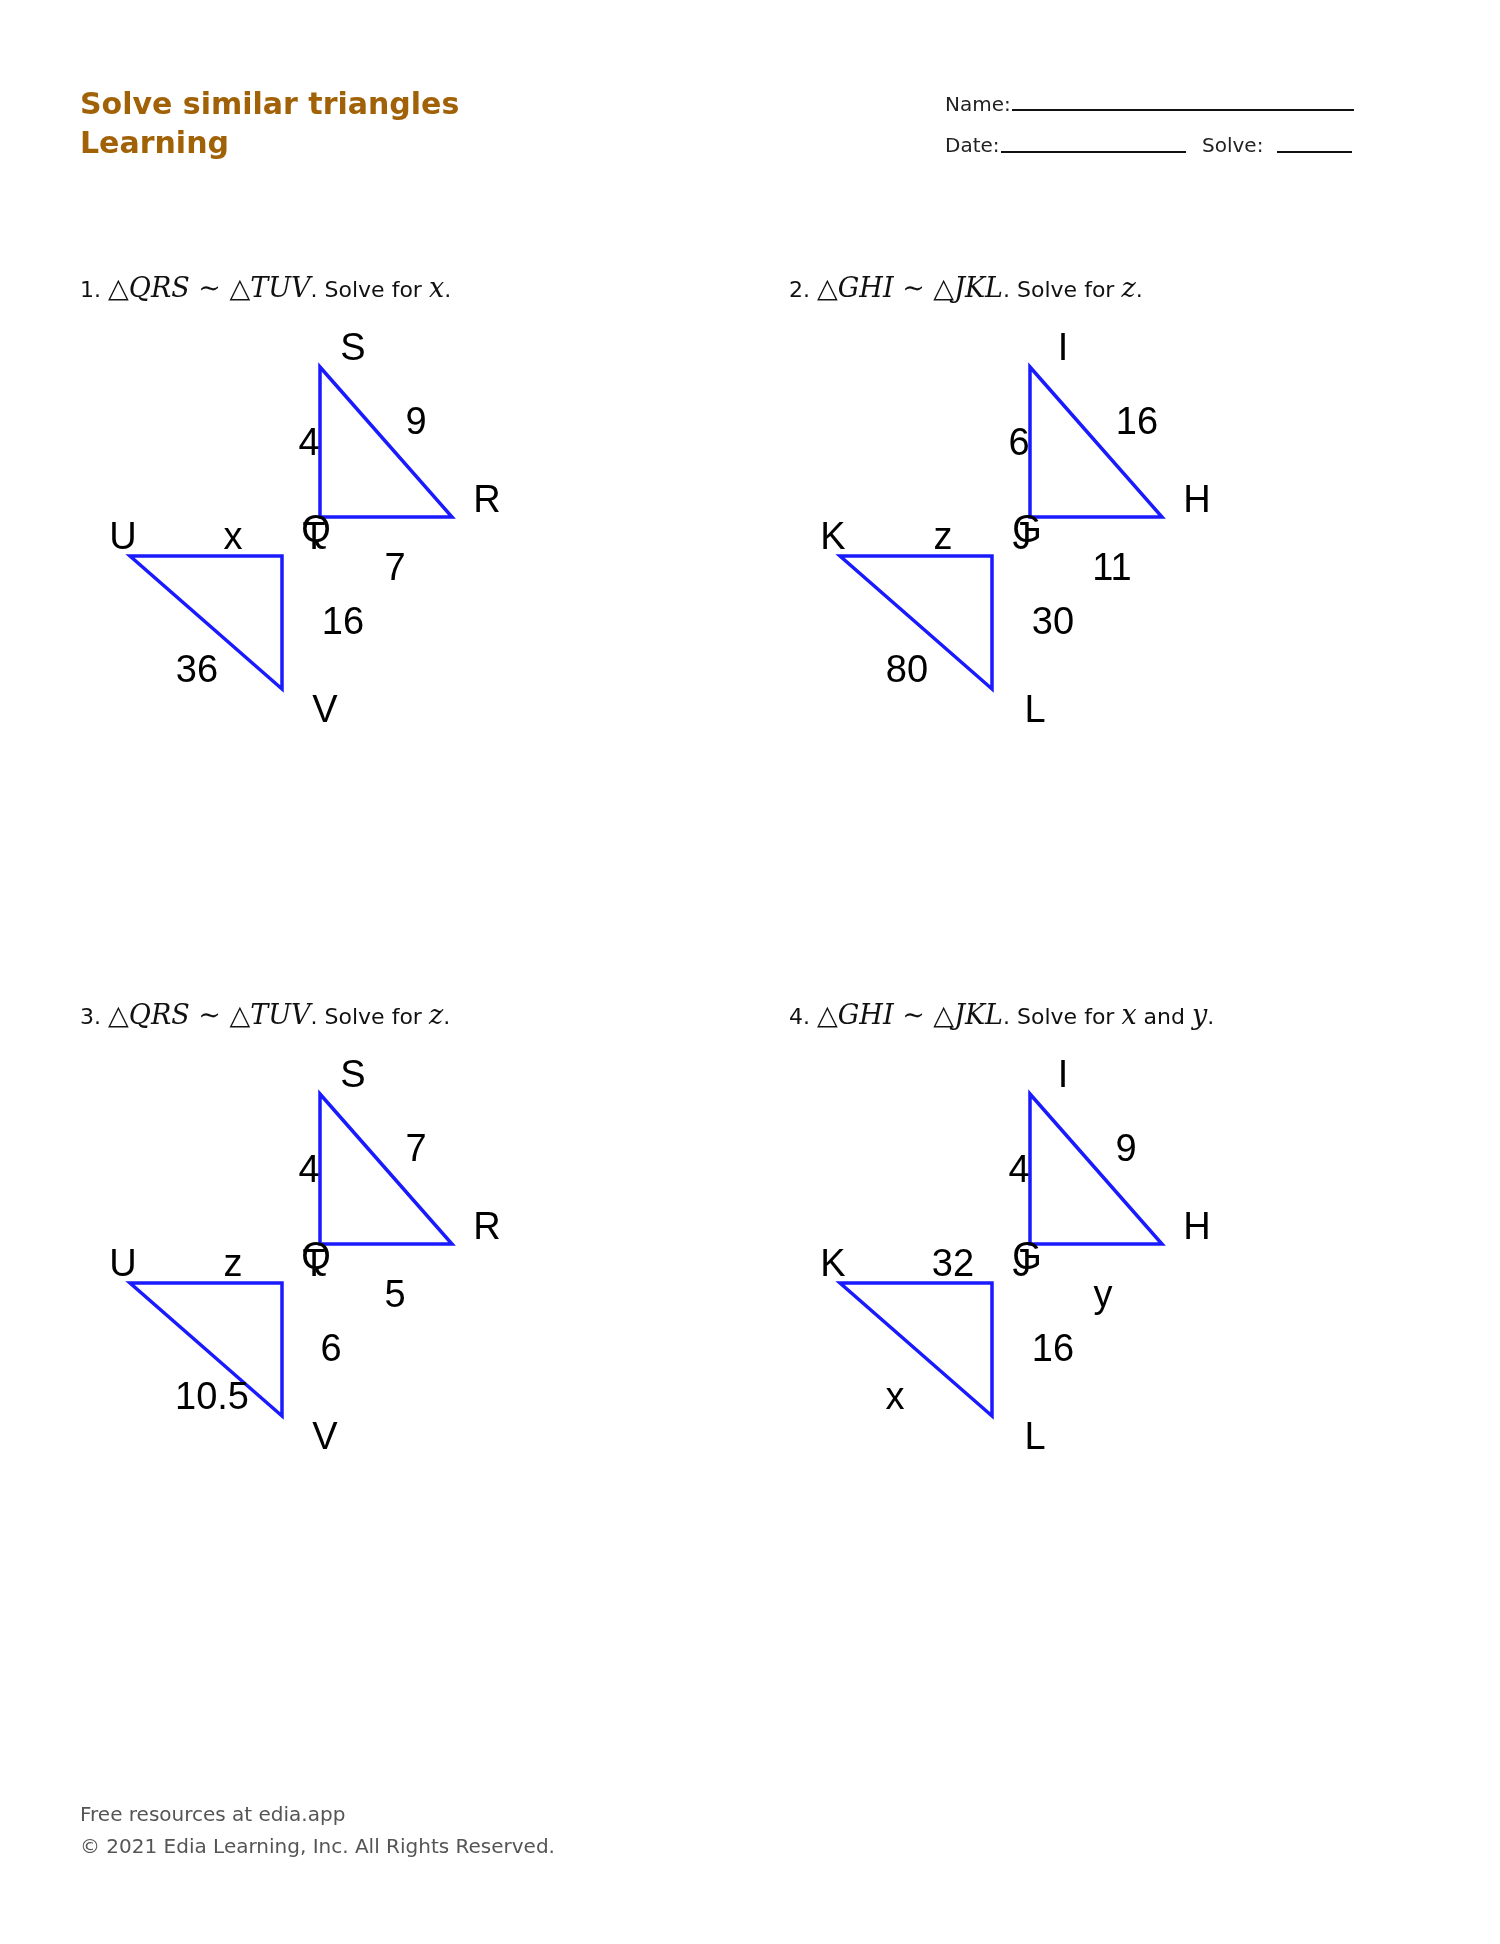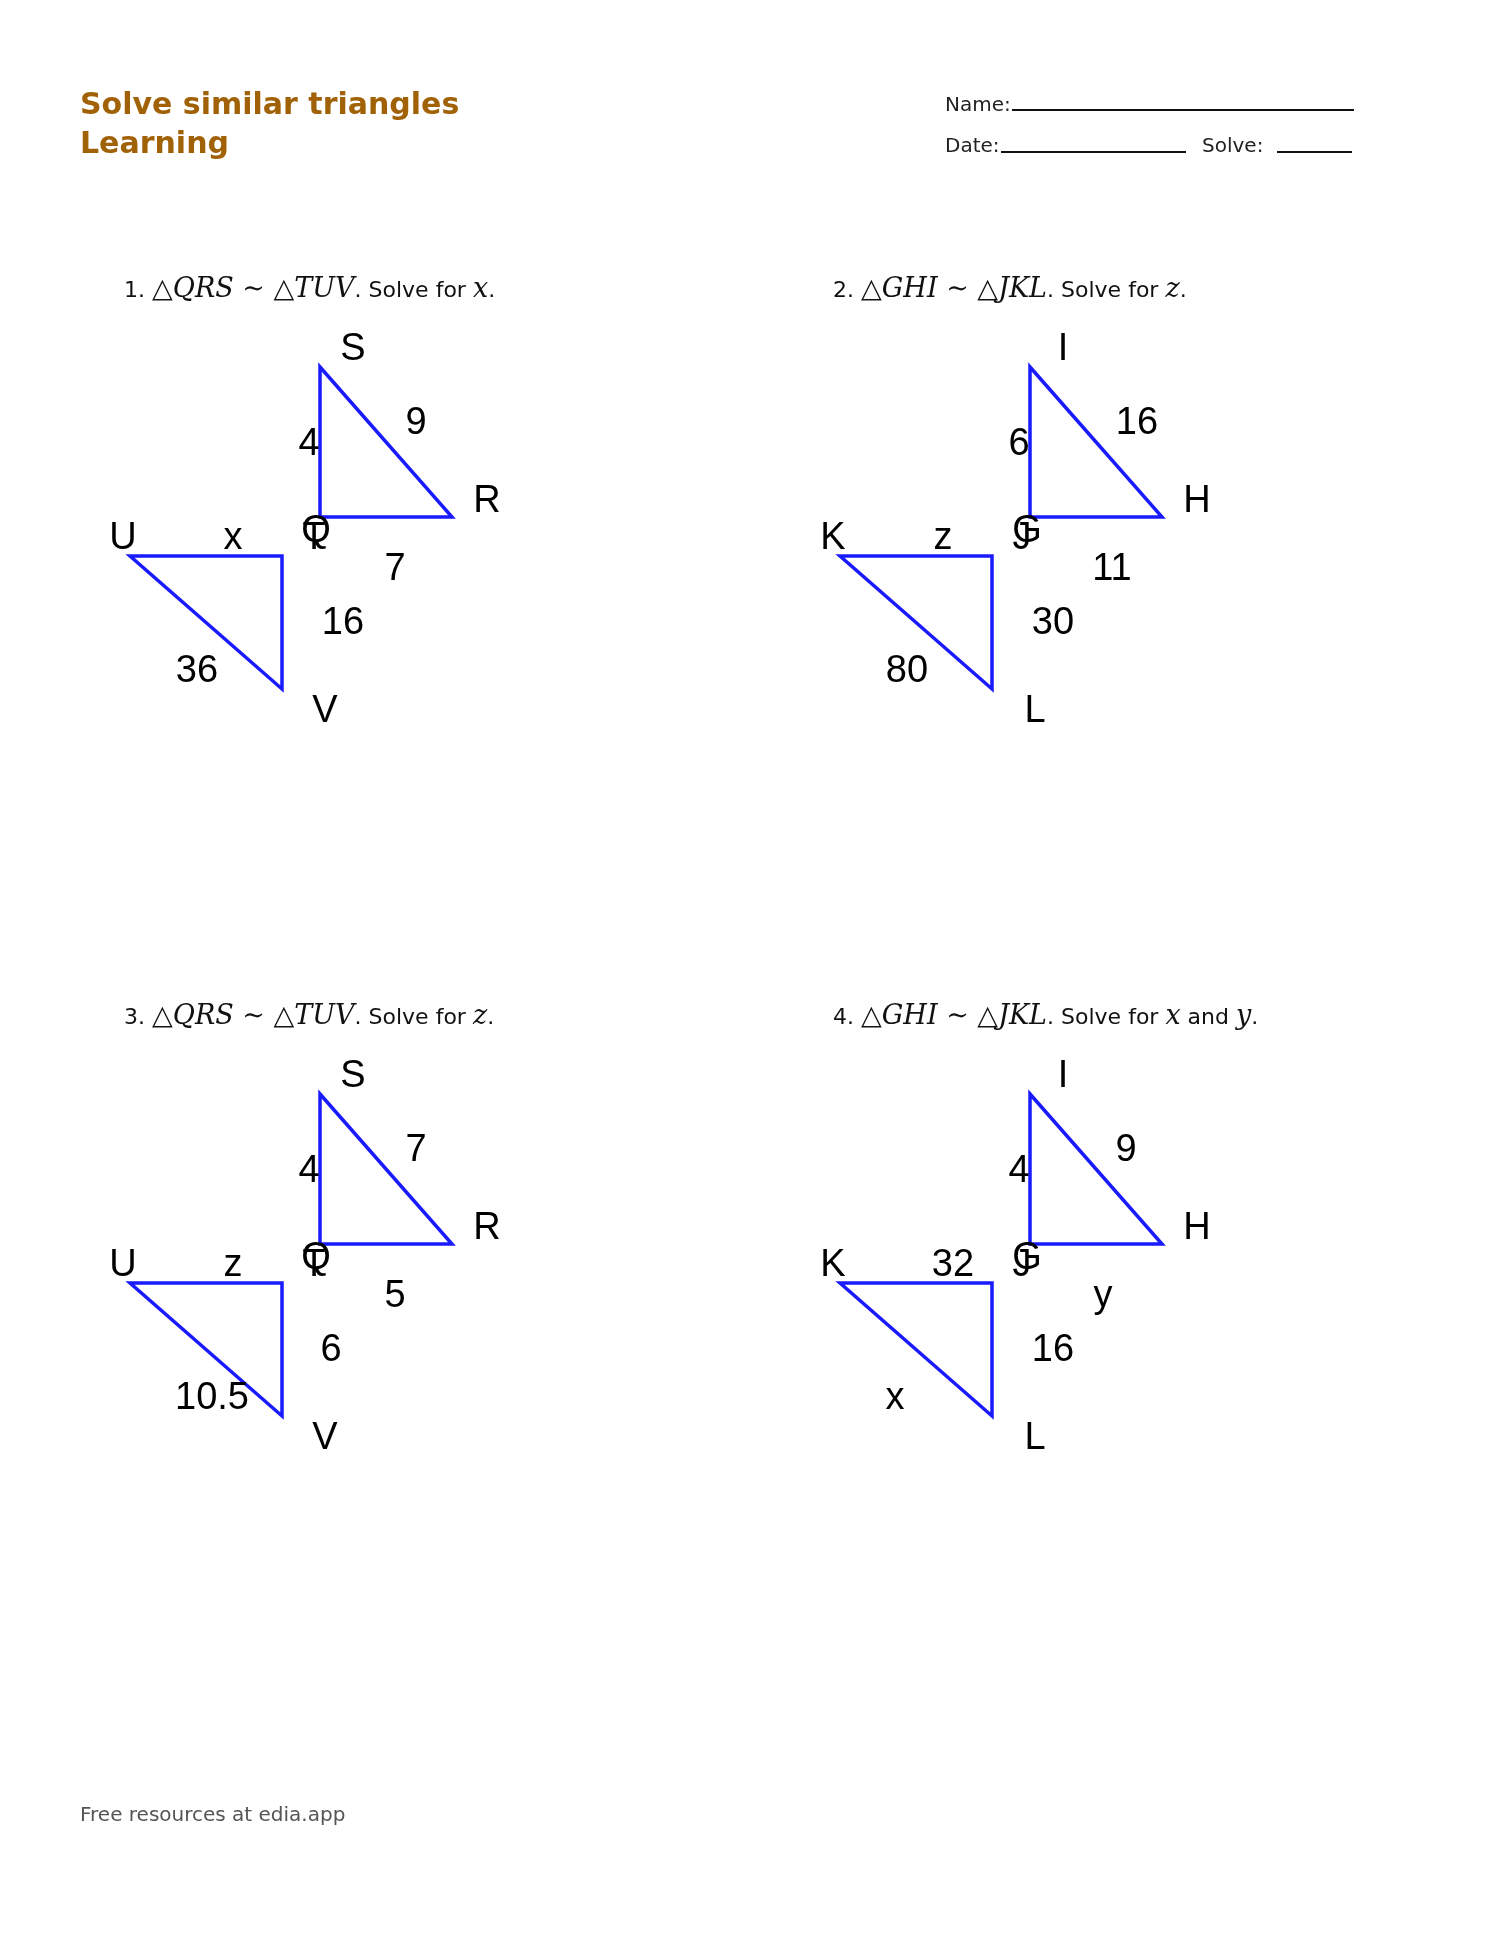--- a/index.html
+++ b/index.html
@@ -2,21 +2,21 @@
 <html><head>
 <meta charset="utf-8">
 <style>
   html, body { margin: 0; padding: 0; background: #ffffff; }
   body { width: 1500px; height: 1944px; position: relative; overflow: hidden;
          font-family: "DejaVu Sans", sans-serif; color: #111; }
   .title { position: absolute; left: 80px; top: 84px; font-weight: bold; font-size: 30px; line-height: 39px; color: #a16207; }
   .hdr-row { position: absolute; font-size: 20px; color: #222; }
   .hdr-label { position: absolute; white-space: nowrap; }
   .hdr-line { position: absolute; height: 0; border-top: 2px solid #111; }
-  .problem-head { position: absolute; font-size: 22px; white-space: nowrap; color: #111; margin-left: 44px; }
+  .problem-head { position: absolute; font-size: 22px; white-space: nowrap; color: #111; }
   .problem-head .math { font-family: "DejaVu Serif", serif; font-style: italic; font-size: 27px; }
   .problem-head .tri { font-style: normal; }
   .diagram { position: absolute; left: 0; top: 0; }
   .diagram text { font-family: "Liberation Sans", sans-serif; font-size: 38px; fill: #000; }
   .footer { position: absolute; left: 80px; top: 1798px; font-size: 20px; color: #555; line-height: 32px; }
 </style>
 </head>
 <body>
 
 <div class="title">
@@ -123,13 +123,14 @@
     <text x="243" y="549" text-anchor="middle">32</text>
     <text x="393" y="580" text-anchor="middle">y</text>
     <text x="343" y="634" text-anchor="middle">16</text>
     <text x="185" y="682" text-anchor="middle">x</text>
     <text x="325" y="722" text-anchor="middle">L</text>
   </g>
 </svg>
 
 <div class="footer">
   <div>Free resources at edia.app</div>
+  <div>© 2021 Edia Learning, Inc. All Rights Reserved.</div>
 </div>
 
 </body></html>

